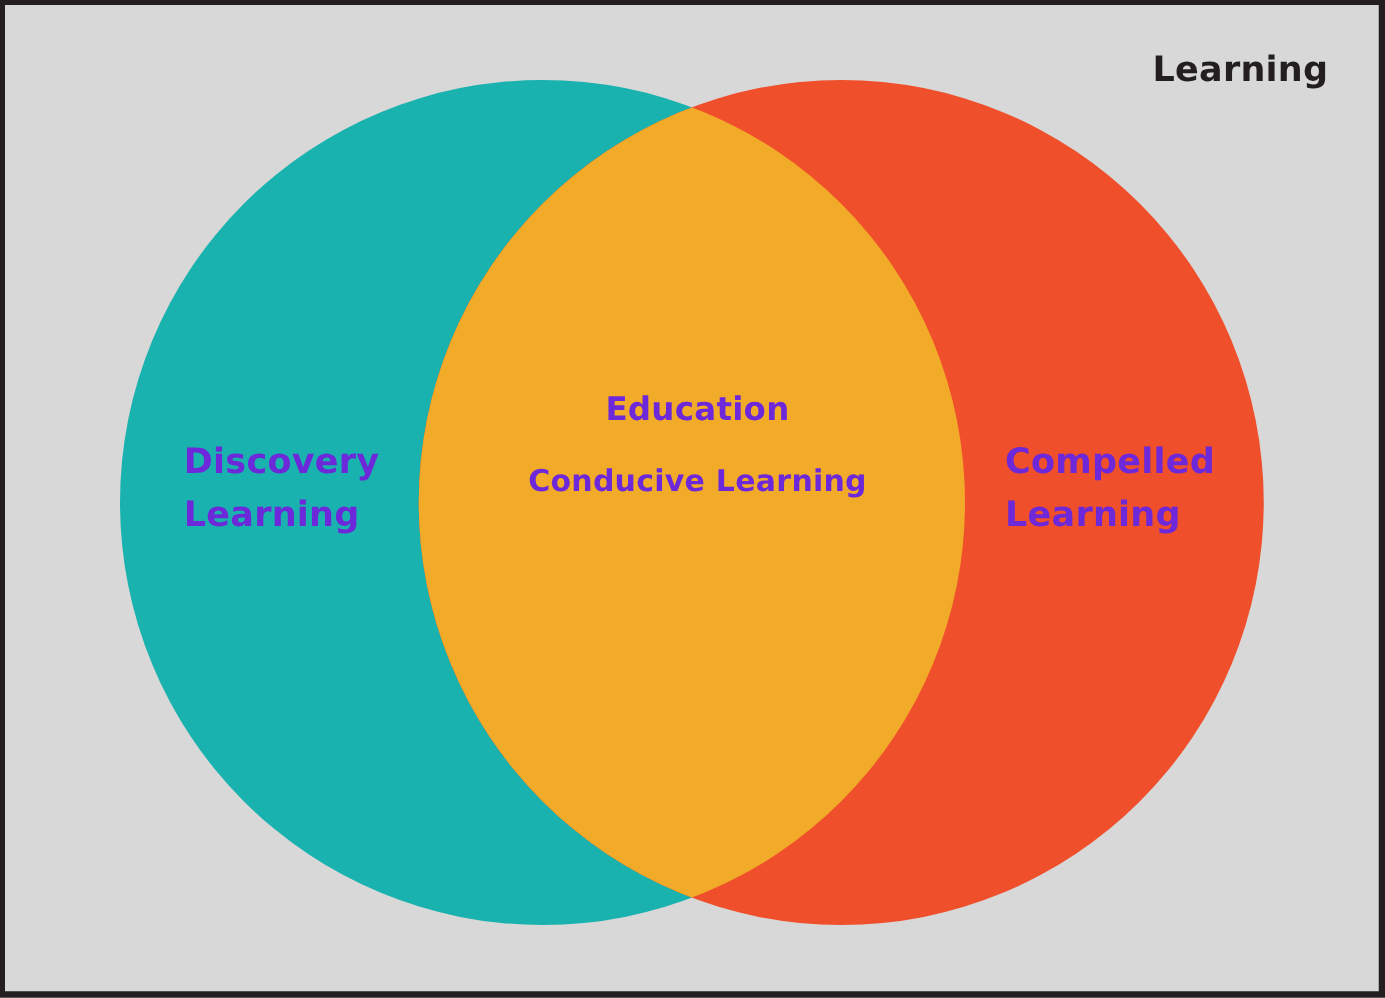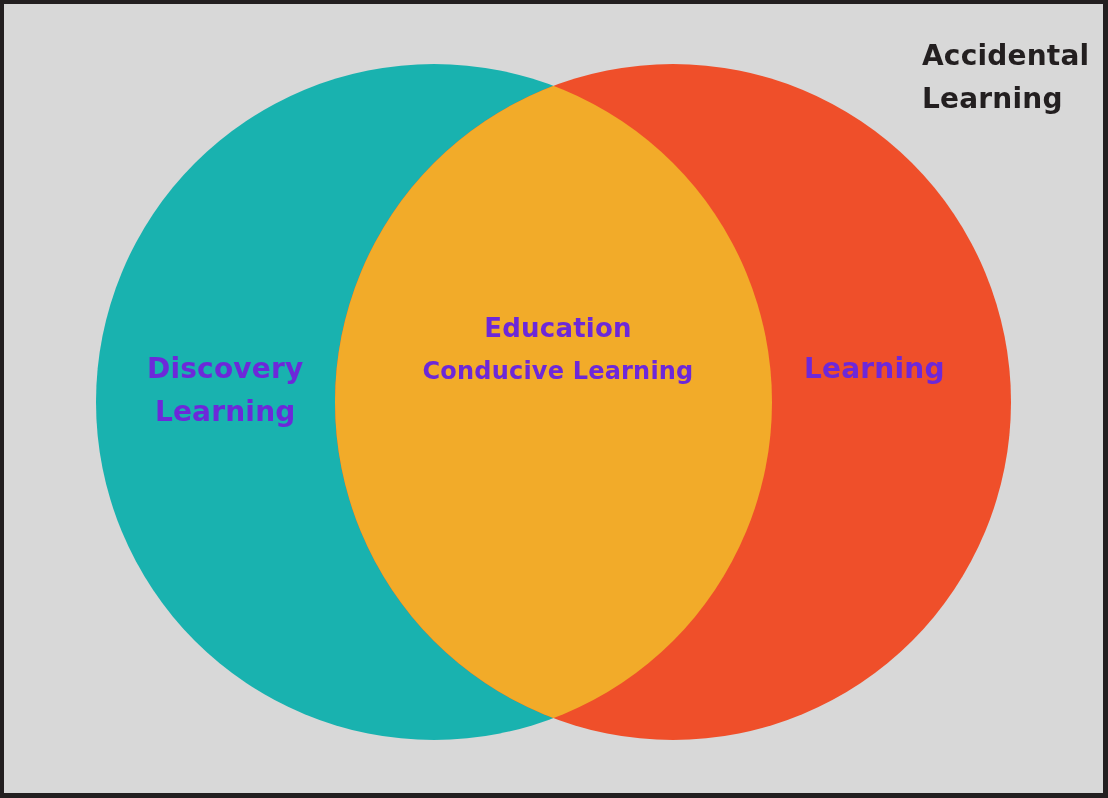--- a/index.html
+++ b/index.html
@@ -42,37 +42,36 @@
     }
     .label-white { color: #6d28d9; }
     .label-dark { color: #231F20; }
     .lbl-line { display: block; }
 
     .discovery {
       left: 143px;
       top: 343px;
       font-size: 28px;
       line-height: 43px;
-      text-align: center;
     }
     .compelled {
       left: 800px;
       top: 343px;
       font-size: 28px;
       line-height: 43px;
     }
     .education {
       left: 384px;
       top: 303px;
       width: 340px;
       text-align: center;
       font-size: 26px;
       line-height: 43px;
     }
-    .education .small { font-size: 24px; }
+    .education .small { font-size: 24px; margin-top: 14px; }
     .accidental {
       left: 918px;
       top: 30px;
       font-size: 28px;
       line-height: 43px;
     }
   </style>
 </head>
 <body>
 
@@ -92,20 +91,20 @@
     <span class="lbl-line">Discovery</span>
     <span class="lbl-line">Learning</span>
   </div>
 
   <div class="label label-white education">
     <span class="lbl-line">Education</span>
     <span class="lbl-line small">Conducive Learning</span>
   </div>
 
   <div class="label label-white compelled">
+    <span class="lbl-line">Compelled</span>
     <span class="lbl-line">Learning</span>
   </div>
 
   <div class="label label-dark accidental">
-    <span class="lbl-line">Accidental</span>
     <span class="lbl-line">Learning</span>
   </div>
 </div>
 
 </body></html>

